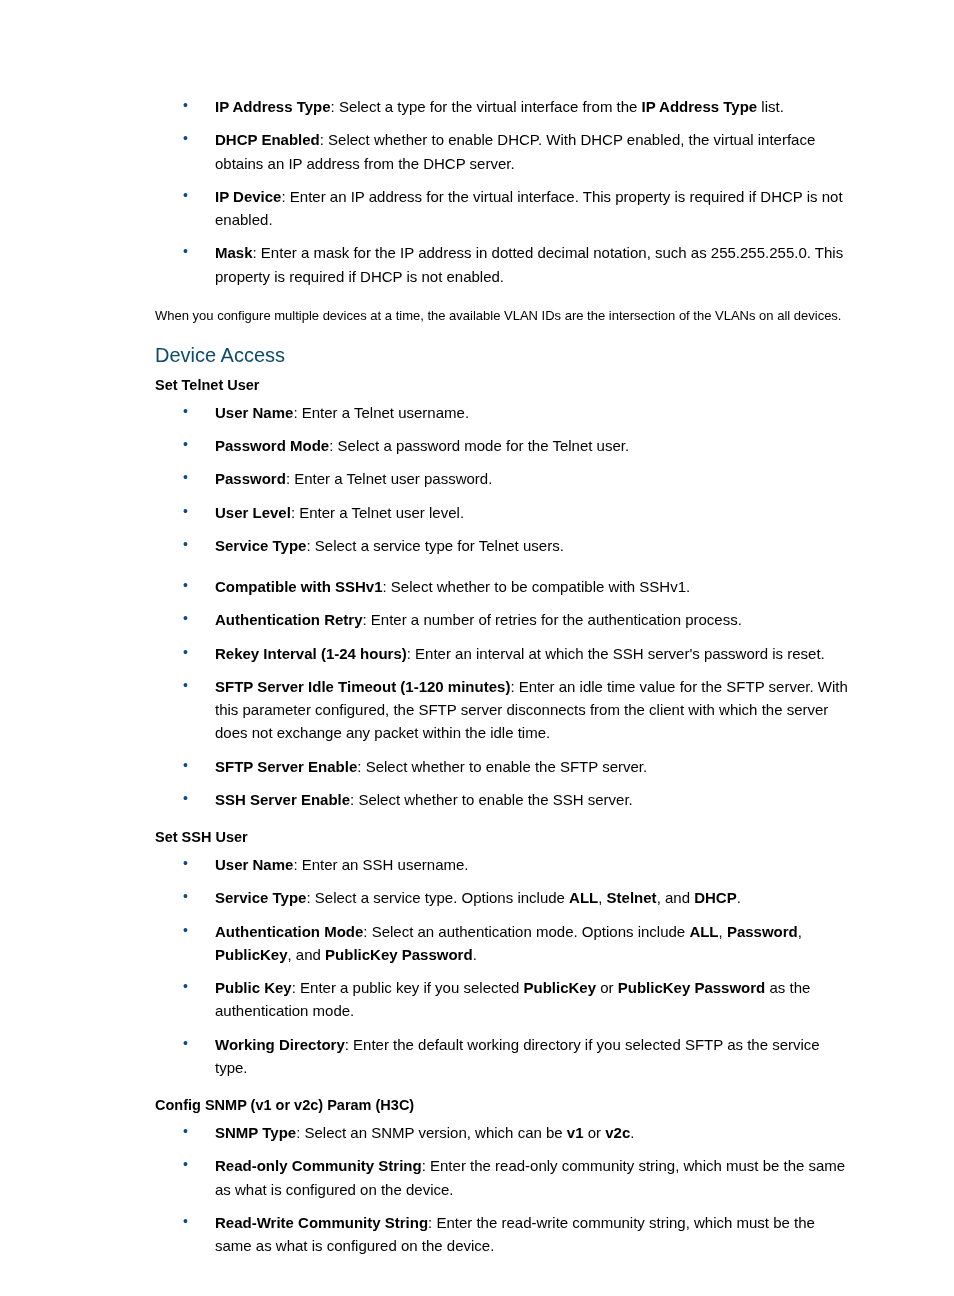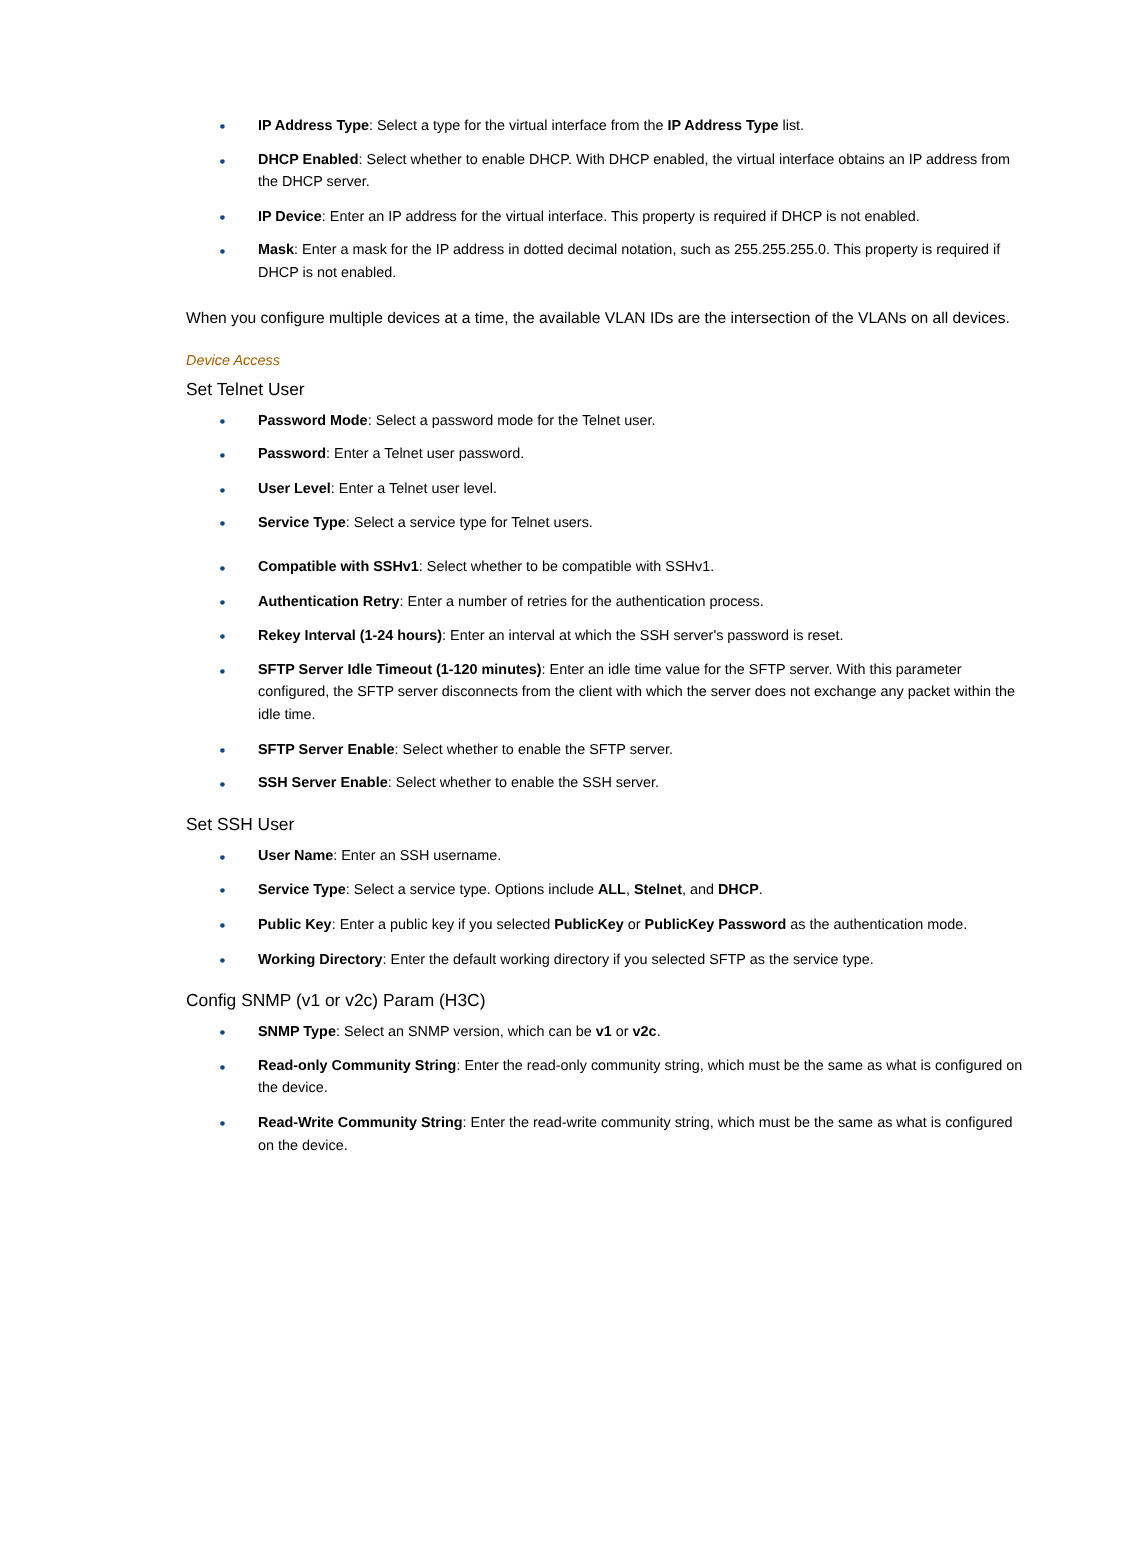--- a/index.html
+++ b/index.html
@@ -18,46 +18,45 @@
   }
   .bullet-list {
     list-style: none;
     padding: 0;
     margin: 0 0 18px 0;
   }
   .bullet-list li {
     position: relative;
     padding-left: 60px;
     margin-bottom: 10px;
-    font-size: 12px;
+    font-size: 15px;
     line-height: 1.55;
   }
   .bullet-list li::before {
     content: "•";
     position: absolute;
     left: 28px;
     top: 0;
     color: #0a4a8a;
     font-size: 14px;
   }
   .bold { font-weight: bold; }
   .para {
     font-size: 13px;
     line-height: 1.55;
     margin: 12px 0 18px 0;
   }
   .h2 {
-    color: #a16207;
-    font-size: 12px;
+    color: #0c4a6e;
+    font-size: 20px;
     font-weight: normal;
     margin: 6px 0 10px 0;
-    font-style: italic;
   }
   .subhead {
-    font-weight: normal;
+    font-weight: bold;
     font-size: 14.5px;
     margin: 10px 0 8px 0;
   }
 </style>
 </head>
 <body>
 
 <div class="page">
 
   <ul class="bullet-list">
@@ -74,20 +73,21 @@
       <span class="bold">Mask</span><span>: Enter a mask for the IP address in dotted decimal notation, such as 255.255.255.0. This property is required if DHCP is not enabled.</span>
     </li>
   </ul>
 
   <p class="para">When you configure multiple devices at a time, the available VLAN IDs are the intersection of the VLANs on all devices.</p>
 
   <h2 class="h2">Device Access</h2>
 
   <div class="subhead">Set Telnet User</div>
   <ul class="bullet-list">
+    <li><span class="bold">User Name</span><span>: Enter a Telnet username.</span></li>
     <li><span class="bold">Password Mode</span><span>: Select a password mode for the Telnet user.</span></li>
     <li><span class="bold">Password</span><span>: Enter a Telnet user password.</span></li>
     <li><span class="bold">User Level</span><span>: Enter a Telnet user level.</span></li>
     <li><span class="bold">Service Type</span><span>: Select a service type for Telnet users.</span></li>
   </ul>
 
   <ul class="bullet-list">
     <li><span class="bold">Compatible with SSHv1</span><span>: Select whether to be compatible with SSHv1.</span></li>
     <li><span class="bold">Authentication Retry</span><span>: Enter a number of retries for the authentication process.</span></li>
     <li><span class="bold">Rekey Interval (1-24 hours)</span><span>: Enter an interval at which the SSH server's password is reset.</span></li>
@@ -96,20 +96,23 @@
     <li><span class="bold">SSH Server Enable</span><span>: Select whether to enable the SSH server.</span></li>
   </ul>
 
   <div class="subhead">Set SSH User</div>
   <ul class="bullet-list">
     <li><span class="bold">User Name</span><span>: Enter an SSH username.</span></li>
     <li>
       <span class="bold">Service Type</span><span>: Select a service type. Options include </span><span class="bold">ALL</span><span>, </span><span class="bold">Stelnet</span><span>, and </span><span class="bold">DHCP</span><span>.</span>
     </li>
     <li>
+      <span class="bold">Authentication Mode</span><span>: Select an authentication mode. Options include </span><span class="bold">ALL</span><span>, </span><span class="bold">Password</span><span>, </span><span class="bold">PublicKey</span><span>, and </span><span class="bold">PublicKey Password</span><span>.</span>
+    </li>
+    <li>
       <span class="bold">Public Key</span><span>: Enter a public key if you selected </span><span class="bold">PublicKey</span><span> or </span><span class="bold">PublicKey Password</span><span> as the authentication mode.</span>
     </li>
     <li><span class="bold">Working Directory</span><span>: Enter the default working directory if you selected SFTP as the service type.</span></li>
   </ul>
 
   <div class="subhead">Config SNMP (v1 or v2c) Param (H3C)</div>
   <ul class="bullet-list">
     <li>
       <span class="bold">SNMP Type</span><span>: Select an SNMP version, which can be </span><span class="bold">v1</span><span> or </span><span class="bold">v2c</span><span>.</span>
     </li>

